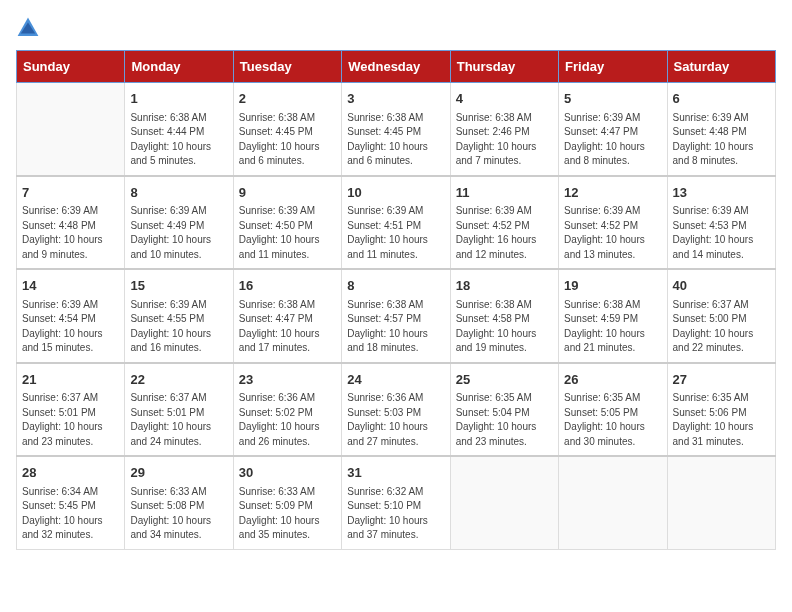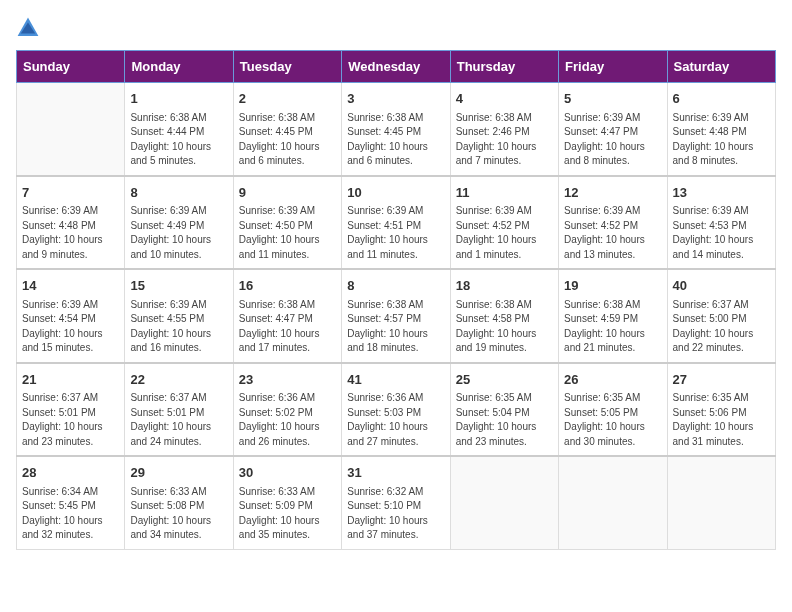--- a/index.html
+++ b/index.html
@@ -49,21 +49,21 @@
       font-size: 14px;
       color: #555;
       margin-top: 2px;
     }
     .calendar {
       width: 100%;
       border-collapse: collapse;
       font-size: 11px;
     }
     .calendar thead tr {
-      background-color: #701a75;
+      background-color: #b91c1c;
       color: #fff;
       margin-top: 44px;
     }
     .calendar thead th {
       padding: 8px 6px;
       text-align: left;
       font-size: 13px;
       font-weight: bold;
       border: 1px solid #6a9ad9;
     }
@@ -212,21 +212,21 @@
             <div>Sunrise: 6:39 AM</div>
             <div>Sunset: 4:51 PM</div>
             <div>Daylight: 10 hours and 11 minutes.</div>
           </div>
         </td>
         <td>
           <span class="day-number">11</span>
           <div class="day-info">
             <div>Sunrise: 6:39 AM</div>
             <div>Sunset: 4:52 PM</div>
-            <div>Daylight: 10 hours and 1 minutes.</div>
+            <div>Daylight: 16 hours and 12 minutes.</div>
           </div>
         </td>
         <td>
           <span class="day-number">12</span>
           <div class="day-info">
             <div>Sunrise: 6:39 AM</div>
             <div>Sunset: 4:52 PM</div>
             <div>Daylight: 10 hours and 13 minutes.</div>
           </div>
         </td>
@@ -316,21 +316,21 @@
         </td>
         <td>
           <span class="day-number">23</span>
           <div class="day-info">
             <div>Sunrise: 6:36 AM</div>
             <div>Sunset: 5:02 PM</div>
             <div>Daylight: 10 hours and 26 minutes.</div>
           </div>
         </td>
         <td>
-          <span class="day-number">41</span>
+          <span class="day-number">24</span>
           <div class="day-info">
             <div>Sunrise: 6:36 AM</div>
             <div>Sunset: 5:03 PM</div>
             <div>Daylight: 10 hours and 27 minutes.</div>
           </div>
         </td>
         <td>
           <span class="day-number">25</span>
           <div class="day-info">
             <div>Sunrise: 6:35 AM</div>

